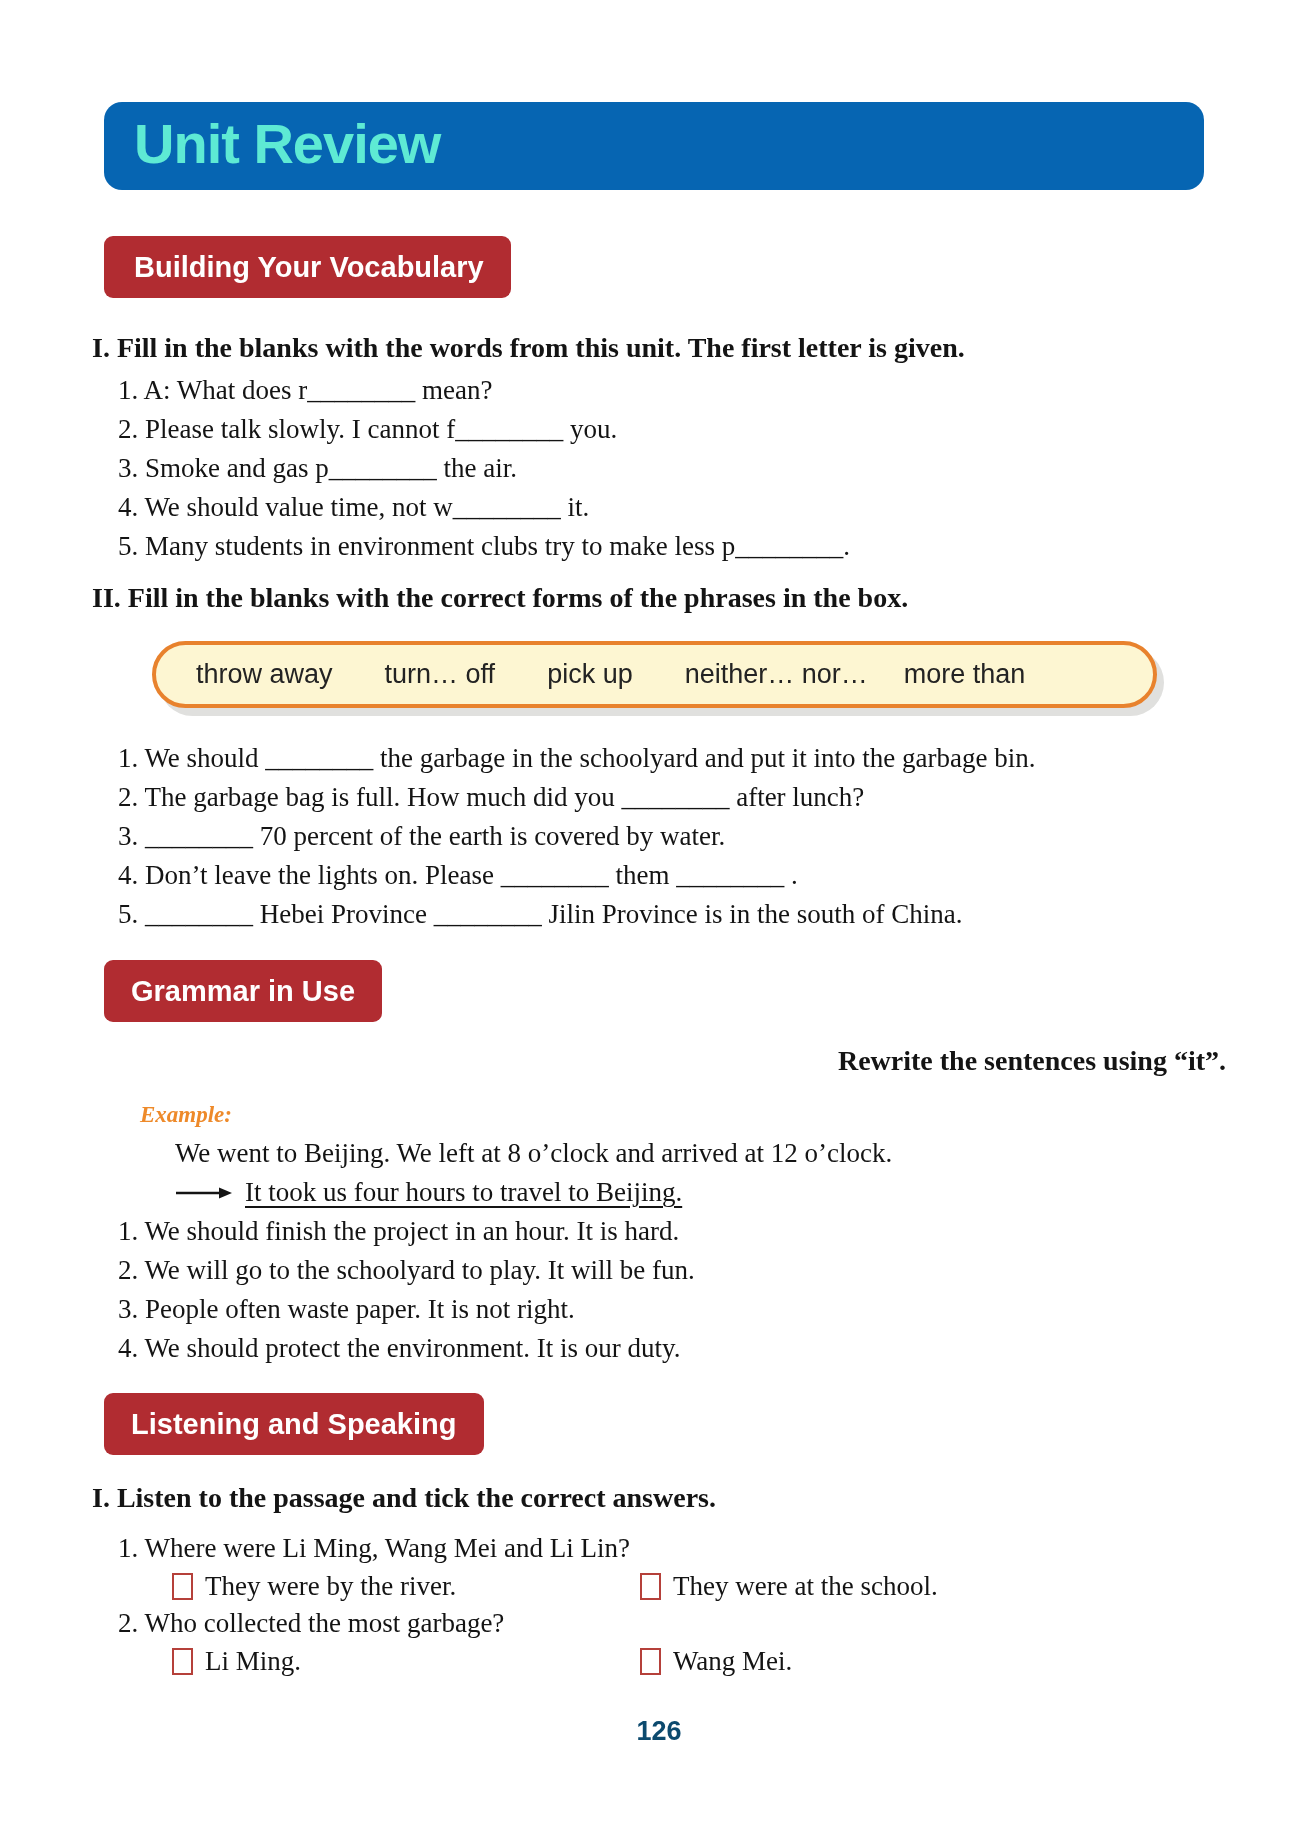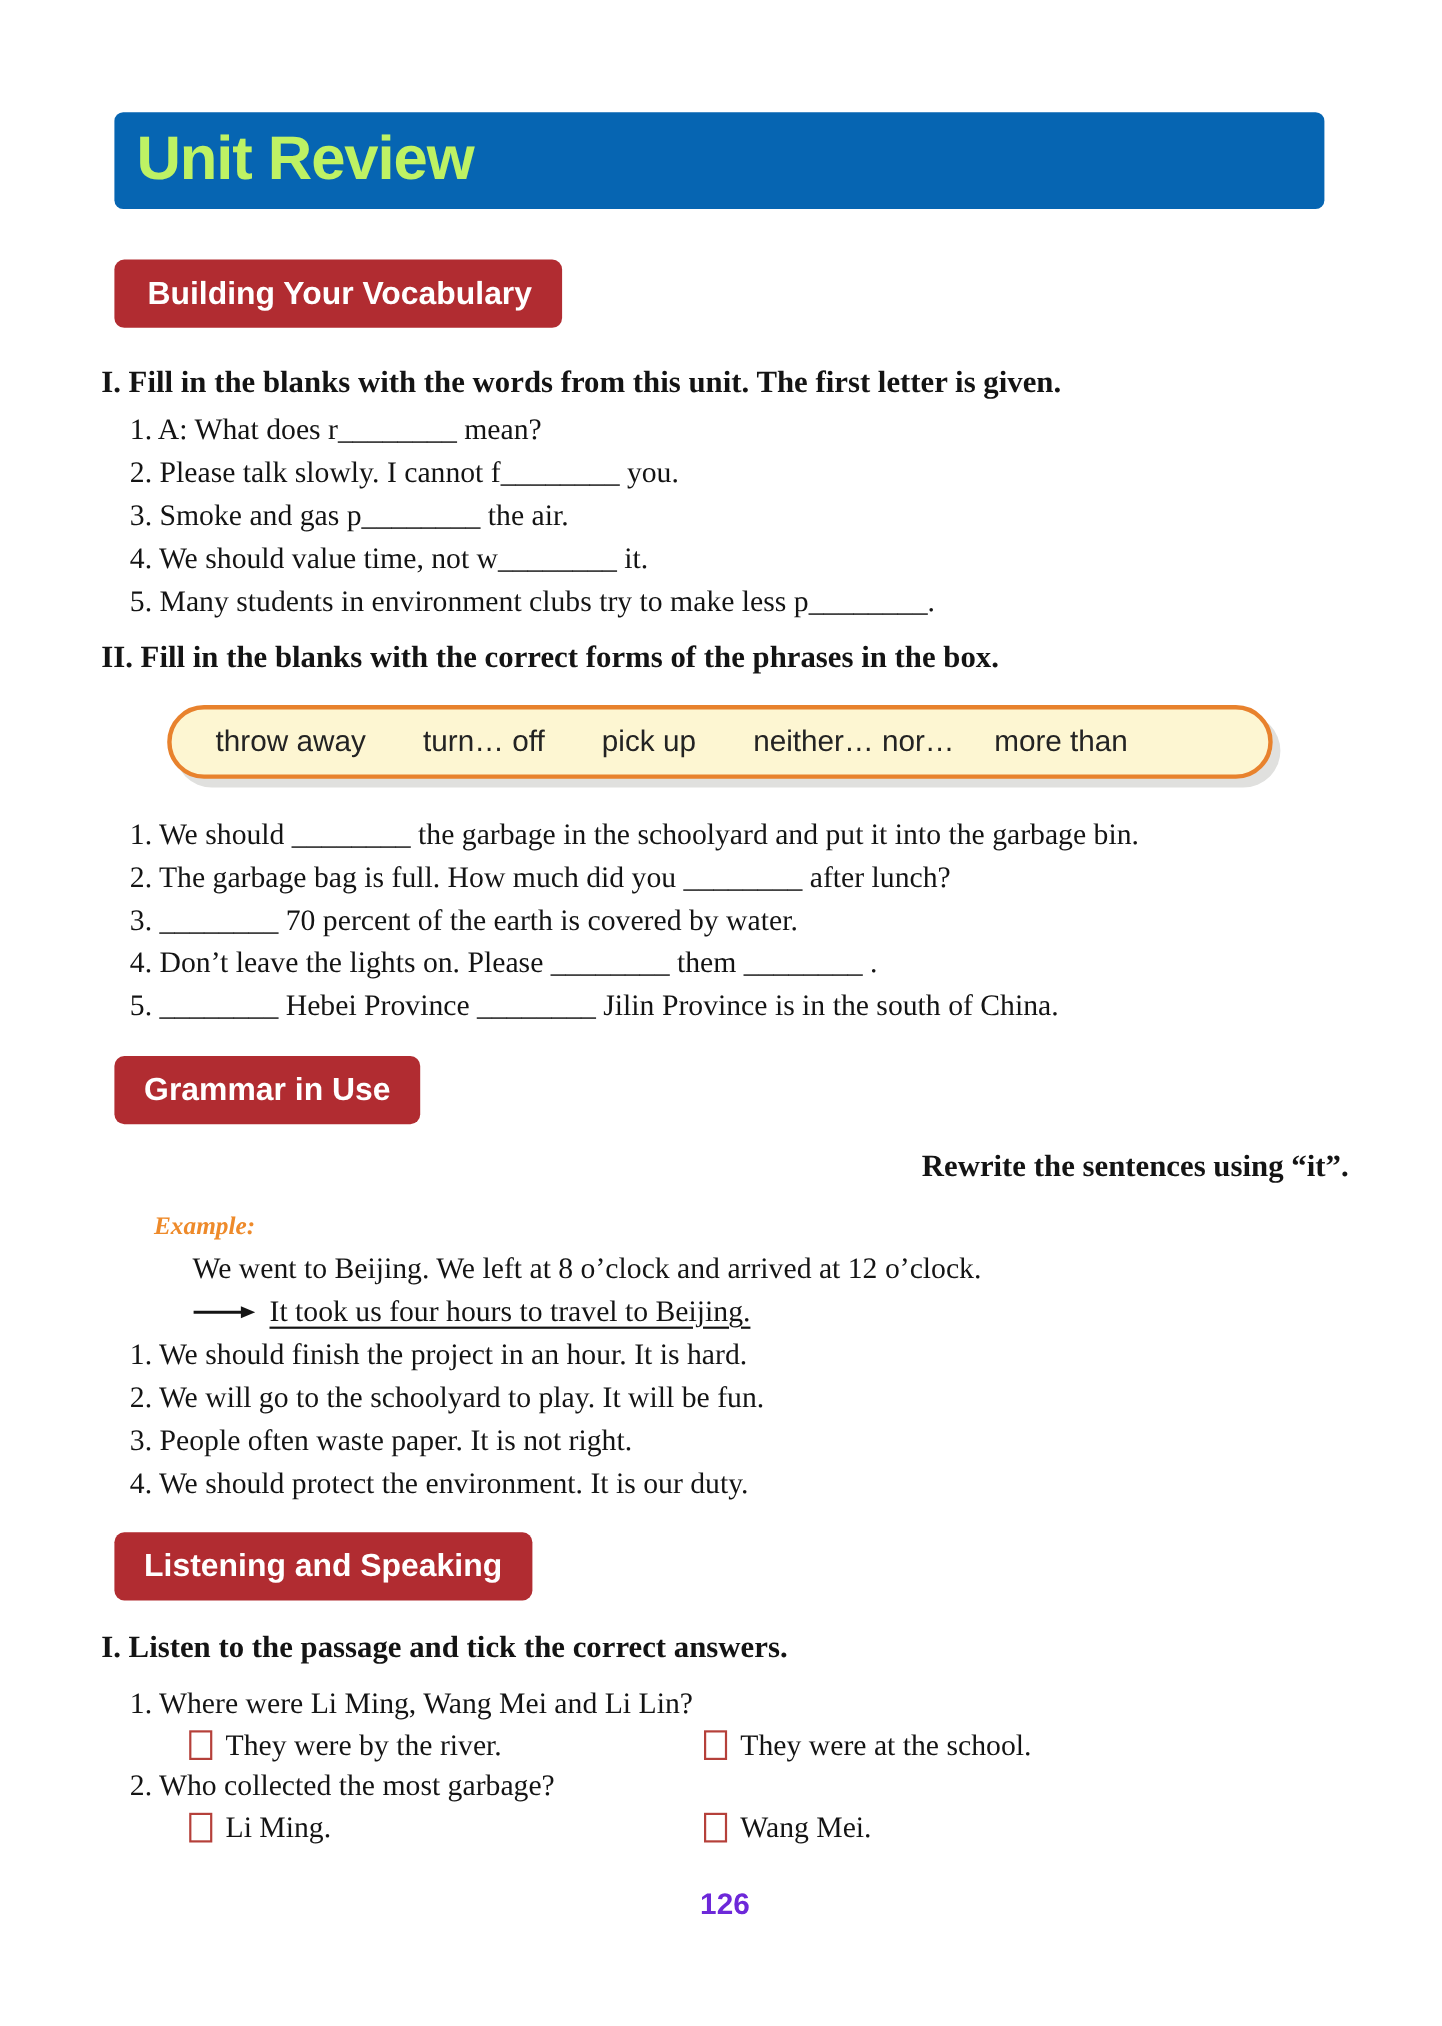--- a/index.html
+++ b/index.html
@@ -10,27 +10,27 @@
     background:#ffffff;
     font-family:"Liberation Serif", serif;
     color:#141414;
     padding:102px 85px 0 92px;
     overflow:hidden;
   }
   .title-bar {
     margin-left:12px;
     width:1100px; height:88px;
     background:#0665b2;
-    border-radius:8px;
-    color:#bef264;
+    border-radius:18px;
+    color:#5eead4;
     font-family:"Liberation Sans", sans-serif;
     font-weight:bold;
     font-size:56px;
     line-height:84px;
-    padding-left:20px;
+    padding-left:30px;
     letter-spacing:-1px;
   }
   .badge {
     width:fit-content;
     background:#b12c31;
     color:#ffffff;
     font-family:"Liberation Sans", sans-serif;
     font-weight:bold;
     font-size:29px;
     line-height:62px;
@@ -112,21 +112,21 @@
     display:inline-block;
     margin-right:12px;
     flex:0 0 auto;
   }
   .page-num {
     margin-top:37px;
     text-align:center;
     font-family:"Liberation Sans", sans-serif;
     font-weight:bold;
     font-size:27px;
-    color:#6d28d9;
+    color:#0c4a6e;
   }
 </style>
 </head>
 <body>
 
 <div class="page">
 
   <div class="title-bar">
     <span>Unit Review</span>
   </div>

